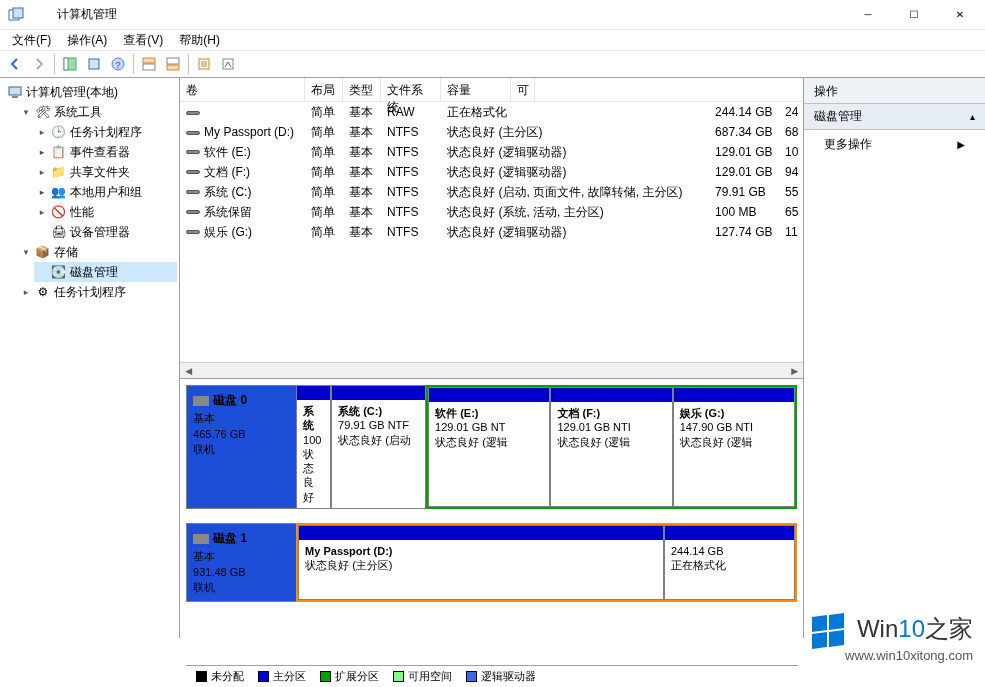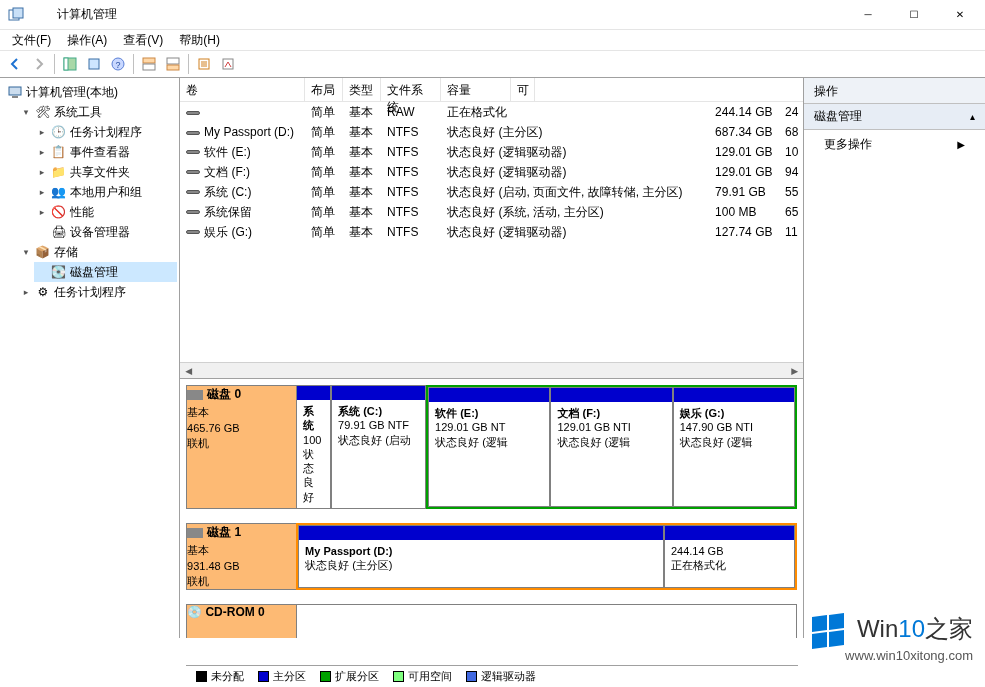--- a/index.html
+++ b/index.html
@@ -39,21 +39,21 @@
 .vol-header .col { border-right: 1px solid #e5e5e5; padding: 4px 6px; font-size: 12px; position: relative; }
 .vol-row { display: flex; height: 20px; align-items: center; }
 .vol-row .cell { padding: 2px 6px; overflow: hidden; white-space: nowrap; }
 .vol-scroll { height: 16px; display: flex; align-items: center; background: #f0f0f0; border-top: 1px solid #d0d0d0; }
 .vol-scroll .sb-btn { width: 17px; height: 16px; display: flex; align-items: center; justify-content: center; font-size: 9px; color: #606060; }
 .vol-scroll .track { flex: 1; }
 
 
 .disk-graph { flex: 1; overflow: auto; padding: 6px; background: #fff; }
 .disk-row { display: flex; margin-bottom: 14px; }
-.disk-info { width: 110px; border: 1px solid #808080; border-right: none; background: #fdba74; }
+.disk-info { width: 110px; border: 1px solid #808080; border-right: none; padding: 6px; background: #1d4ed8; }
 .disk-info .disk-ico { display: inline-block; width: 16px; height: 10px; background: #888; margin-right: 4px; vertical-align: middle; }
 .disk-info .disk-name { font-weight: bold; font-size: 12px; }
 .disk-info .disk-meta { font-size: 11px; margin-top: 2px; }
 .disk-parts { flex: 1; display: flex; }
 .part-group { display: flex; flex: 1; border: 2px solid transparent; }
 .part-group.green { border: 2px solid #00a000; }
 .part-group.orange { border: 2px solid #ff8c00; }
 .part { border: 1px solid #808080; display: flex; flex-direction: column; overflow: hidden; }
 .part .stripe { height: 14px; background: #0000cd; }
 .part .plabel { padding: 4px 6px; font-size: 11px; line-height: 1.3; }
@@ -405,29 +405,20 @@
                 <div class="plabel">
                   <div class="pname"></div>
                   <div>244.14 GB</div>
                   <div>正在格式化</div>
                 </div>
               </div>
           </div>
         </div>
       </div>
 
-      <div class="disk-row">
-        <div class="disk-info" style="width:110px;">
-          <div><span>💿</span> <span class="disk-name">CD-ROM 0</span></div>
-
-        </div>
-        <div class="disk-parts">
-            <div class="part" style="flex:1;height:36px"></div>
-          </div>
-      </div>
     </div>
   </div>
 
   <div class="actions-pane">
     <div class="actions-header">操作</div>
     <div class="actions-section">
       <span>磁盘管理</span>
       <span class="arrow">▴</span>
     </div>
     <div class="actions-item">

